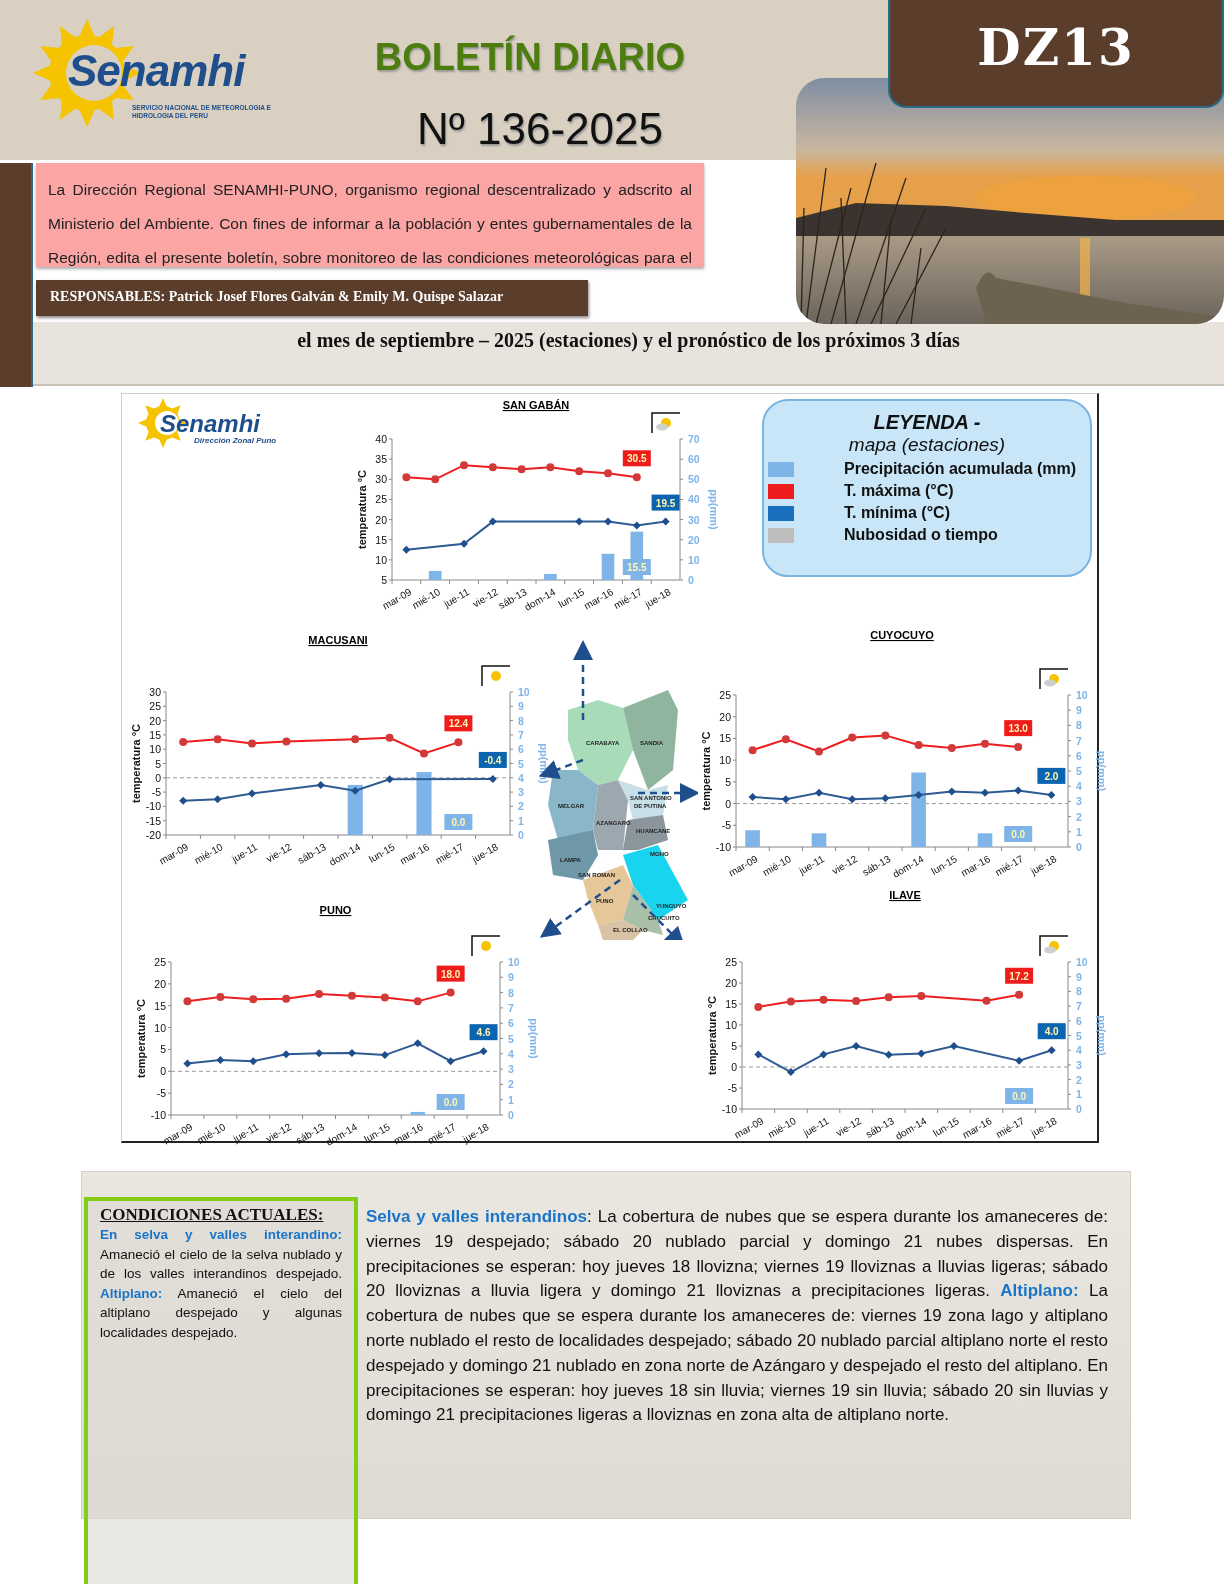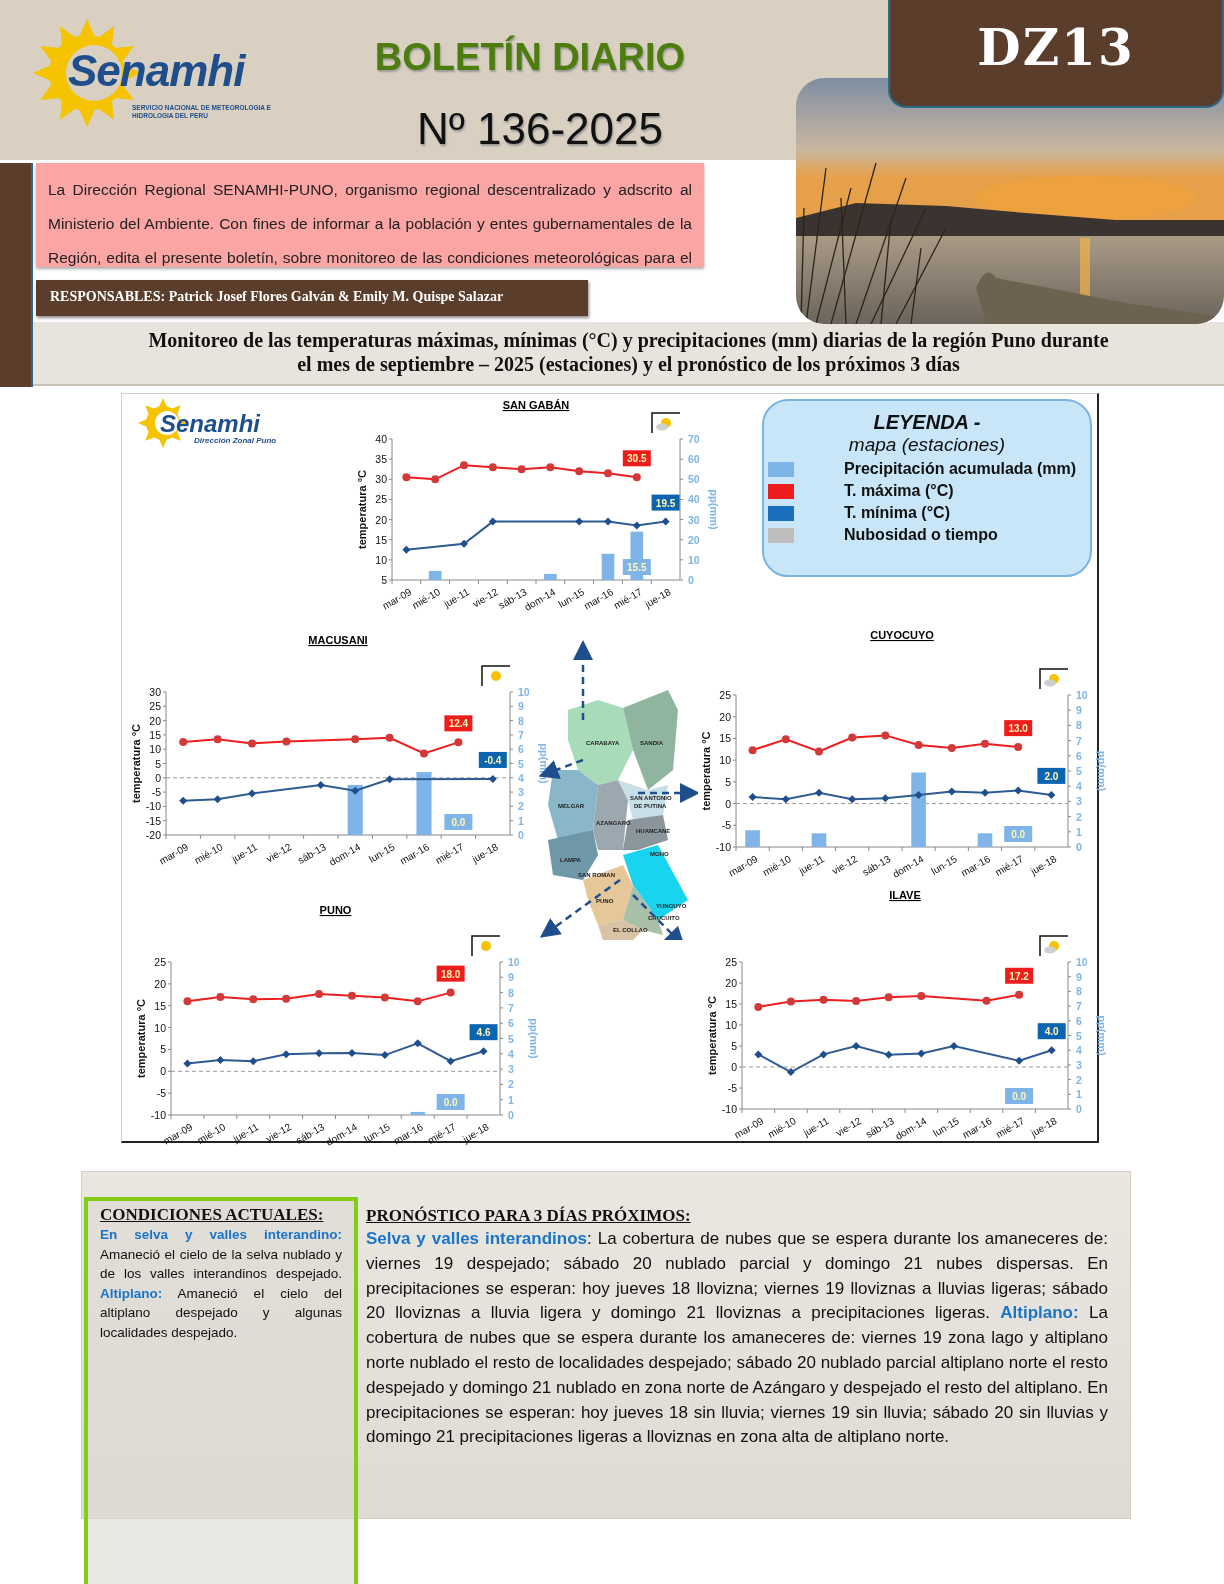--- a/index.html
+++ b/index.html
@@ -105,21 +105,20 @@
     </g>
   </svg>
 </div>
 
 <div class="left-bar"></div>
 <div class="intro">La Dirección Regional SENAMHI-PUNO, organismo regional descentralizado y adscrito al Ministerio del Ambiente. Con fines de informar a la población y entes gubernamentales de la Región, edita el presente boletín, sobre monitoreo de las condiciones meteorológicas para el día y los escenarios para los próximos días.</div>
 <div class="responsables">RESPONSABLES: Patrick Josef Flores Galván &amp; Emily M. Quispe Salazar</div>
 
 <div class="subtitle-band">
   <div class="subtitle">
-    <div>Monitoreo de las temperaturas máximas, mínimas (°C) y precipitaciones (mm) diarias de la región Puno durante</div>
     <div>el mes de septiembre – 2025 (estaciones) y el pronóstico de los próximos 3 días</div>
   </div>
 </div>
 
 <div class="chart-frame"></div>
 <div class="mini-logo">
   <svg width="50" height="50" viewBox="0 0 50 50" style="position:absolute;left:0;top:0">
     <circle cx="25" cy="25" r="17" fill="#f5c300"></circle>
     <g fill="#f5c300" transform="translate(25 25)">
       <path d="M0,-25 L4,-16 L-4,-16Z"></path>
@@ -689,15 +688,14 @@
 
 <div class="bottom-box"></div>
 <div class="cond">
   <h3>CONDICIONES ACTUALES:</h3>
   <span class="blue">En selva y valles interandino:</span>
   <span>Amaneció el cielo de la selva nublado y de los valles interandinos despejado.</span>
   <span class="blue">Altiplano:</span>
   <span>Amaneció el cielo del altiplano despejado y algunas localidades despejado.</span>
 </div>
 <div class="prono">
-  <h3>PRONÓSTICO PARA 3 DÍAS PRÓXIMOS:</h3>
   <span class="blue">Selva y valles interandinos</span><span>: La cobertura de nubes que se espera durante los amaneceres de:  viernes 19 despejado; sábado 20 nublado parcial y domingo 21 nubes dispersas. En precipitaciones se esperan: hoy jueves 18 llovizna; viernes 19 lloviznas a lluvias ligeras; sábado 20 lloviznas a lluvia ligera y domingo 21 lloviznas a precipitaciones ligeras. </span><span class="blue">Altiplano:</span><span> La cobertura de nubes que se espera durante los amaneceres de: viernes 19 zona lago y altiplano norte nublado el resto de localidades despejado; sábado 20 nublado parcial altiplano norte el resto despejado y domingo 21 nublado en zona norte de Azángaro y despejado el resto del altiplano. En precipitaciones se esperan: hoy jueves 18 sin lluvia; viernes 19 sin lluvia; sábado 20 sin lluvias y domingo 21 precipitaciones ligeras a  lloviznas en zona alta de altiplano norte.</span>
 </div>
 
 </body></html>

